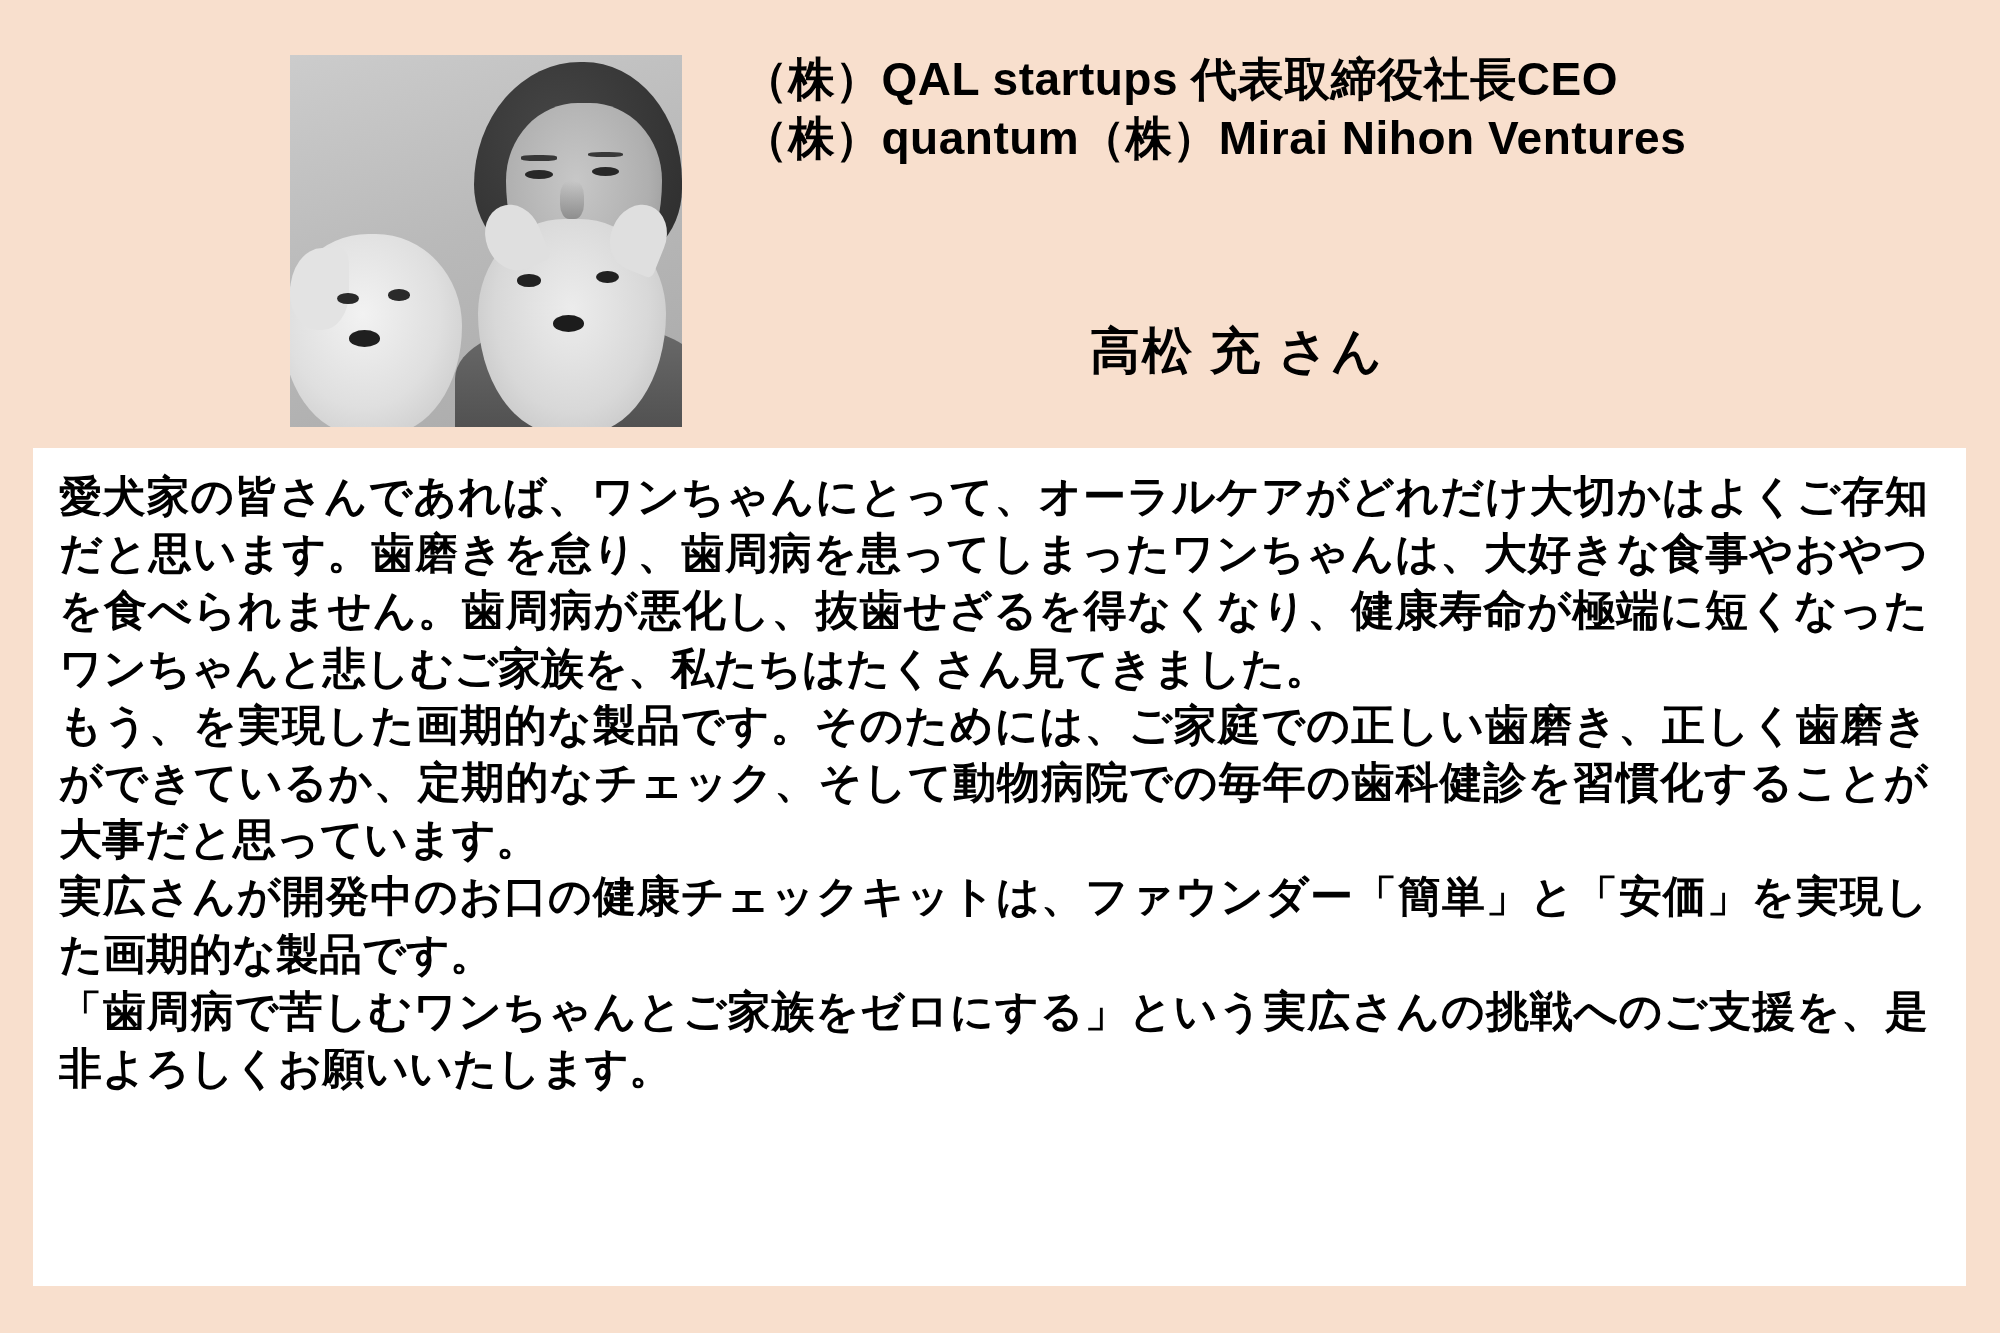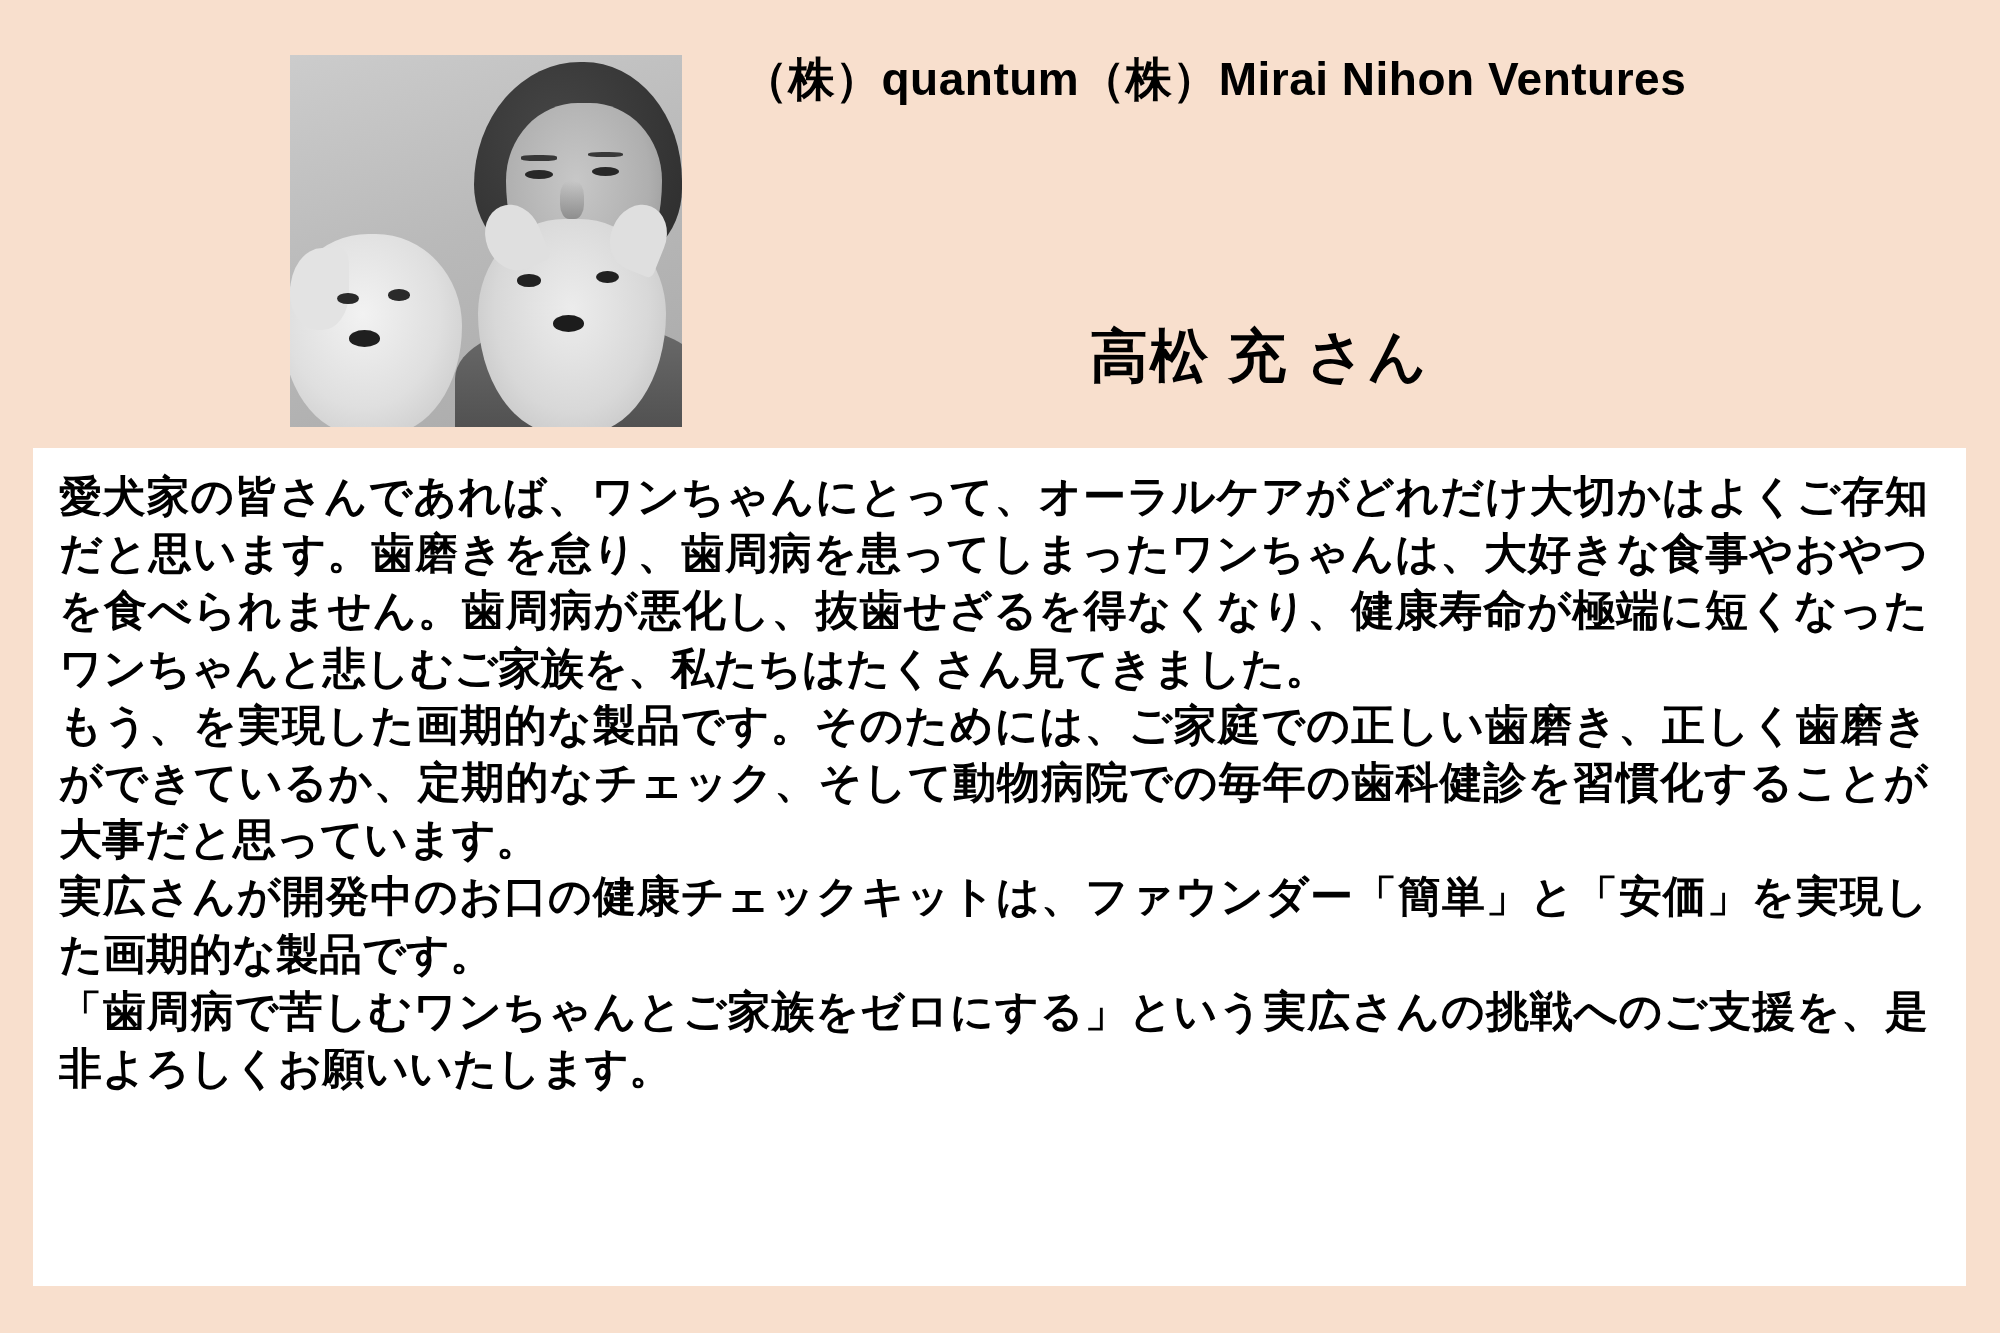--- a/index.html
+++ b/index.html
@@ -196,21 +196,21 @@
     font-weight: bold;
     color: #000000;
     line-height: 1.28;
     letter-spacing: 0.5px;
     white-space: nowrap;
   }
   .person-name {
     position: absolute;
     left: 1090px;
     top: 318px;
-    font-size: 58px;
+    font-size: 50px;
     font-weight: bold;
     color: #000000;
     letter-spacing: 2px;
     white-space: nowrap;
   }
 
   
   .body-card {
     position: absolute;
     left: 33px;
@@ -257,20 +257,21 @@
       <div class="ph-dog-right-eye b"></div>
       <div class="ph-dog-right-nose"></div>
       <div class="ph-dog-left"></div>
       <div class="ph-dog-left-ear"></div>
       <div class="ph-dog-left-eye a"></div>
       <div class="ph-dog-left-eye b"></div>
       <div class="ph-dog-left-nose"></div>
     </div>
 
     <div class="header-text">
+      <div class="title-line">（株）QAL startups 代表取締役社長CEO</div>
       <div class="title-line">（株）quantum（株）Mirai Nihon Ventures</div>
     </div>
 
     <div class="person-name">高松 充 さん</div>
   </div>
 
   <div class="body-card">
     <p class="body-paragraph">愛犬家の皆さんであれば、ワンちゃんにとって、オーラルケアがどれだけ大切かはよくご存知だと思います。歯磨きを怠り、歯周病を患ってしまったワンちゃんは、大好きな食事やおやつを食べられません。歯周病が悪化し、抜歯せざるを得なくなり、健康寿命が極端に短くなったワンちゃんと悲しむご家族を、私たちはたくさん見てきました。</p>
     <p class="body-paragraph">もう、を実現した画期的な製品です。そのためには、ご家庭での正しい歯磨き、正しく歯磨きができているか、定期的なチェック、そして動物病院での毎年の歯科健診を習慣化することが大事だと思っています。</p>
     <p class="body-paragraph">実広さんが開発中のお口の健康チェックキットは、ファウンダー「簡単」と「安価」を実現した画期的な製品です。</p>

